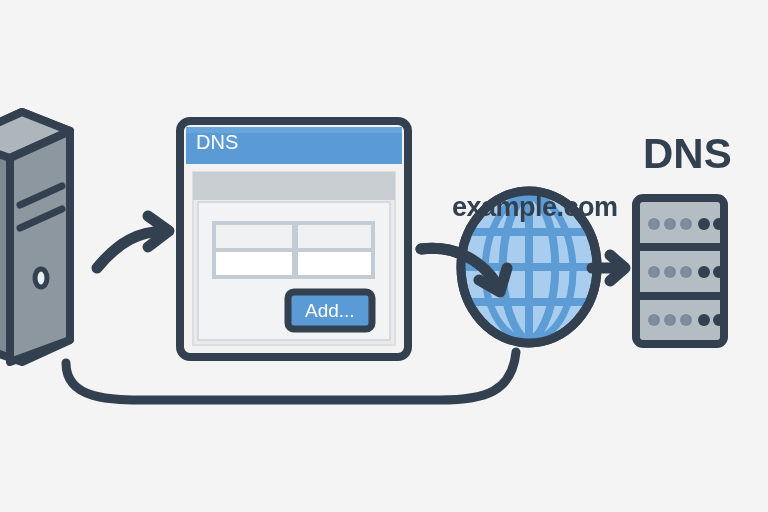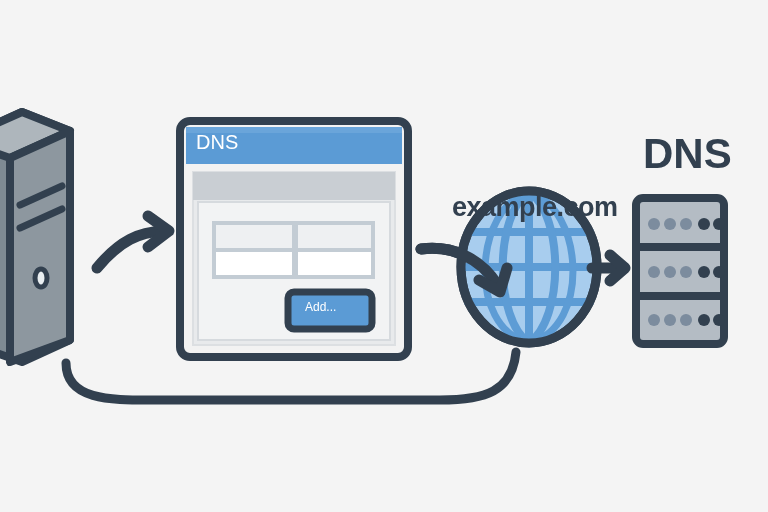--- a/index.html
+++ b/index.html
@@ -29,21 +29,21 @@
     line-height:1;
   }
   #panel-title{
     position:absolute;left:199px;top:178px;
     font-size:17px;font-weight:normal;color:#32404f;
     font-family:"Liberation Sans", sans-serif;
     line-height:1;
   }
   #add-label{
     position:absolute;left:305px;top:301px;
-    font-size:12px;font-weight:normal;color:#ffffff;
+    font-size:19px;font-weight:normal;color:#ffffff;
     font-family:"Liberation Sans", sans-serif;
     line-height:1;
   }
 </style>
 </head>
 <body>
 
 <div id="stage">
 
   <svg id="scene" viewBox="0 0 768 512">

